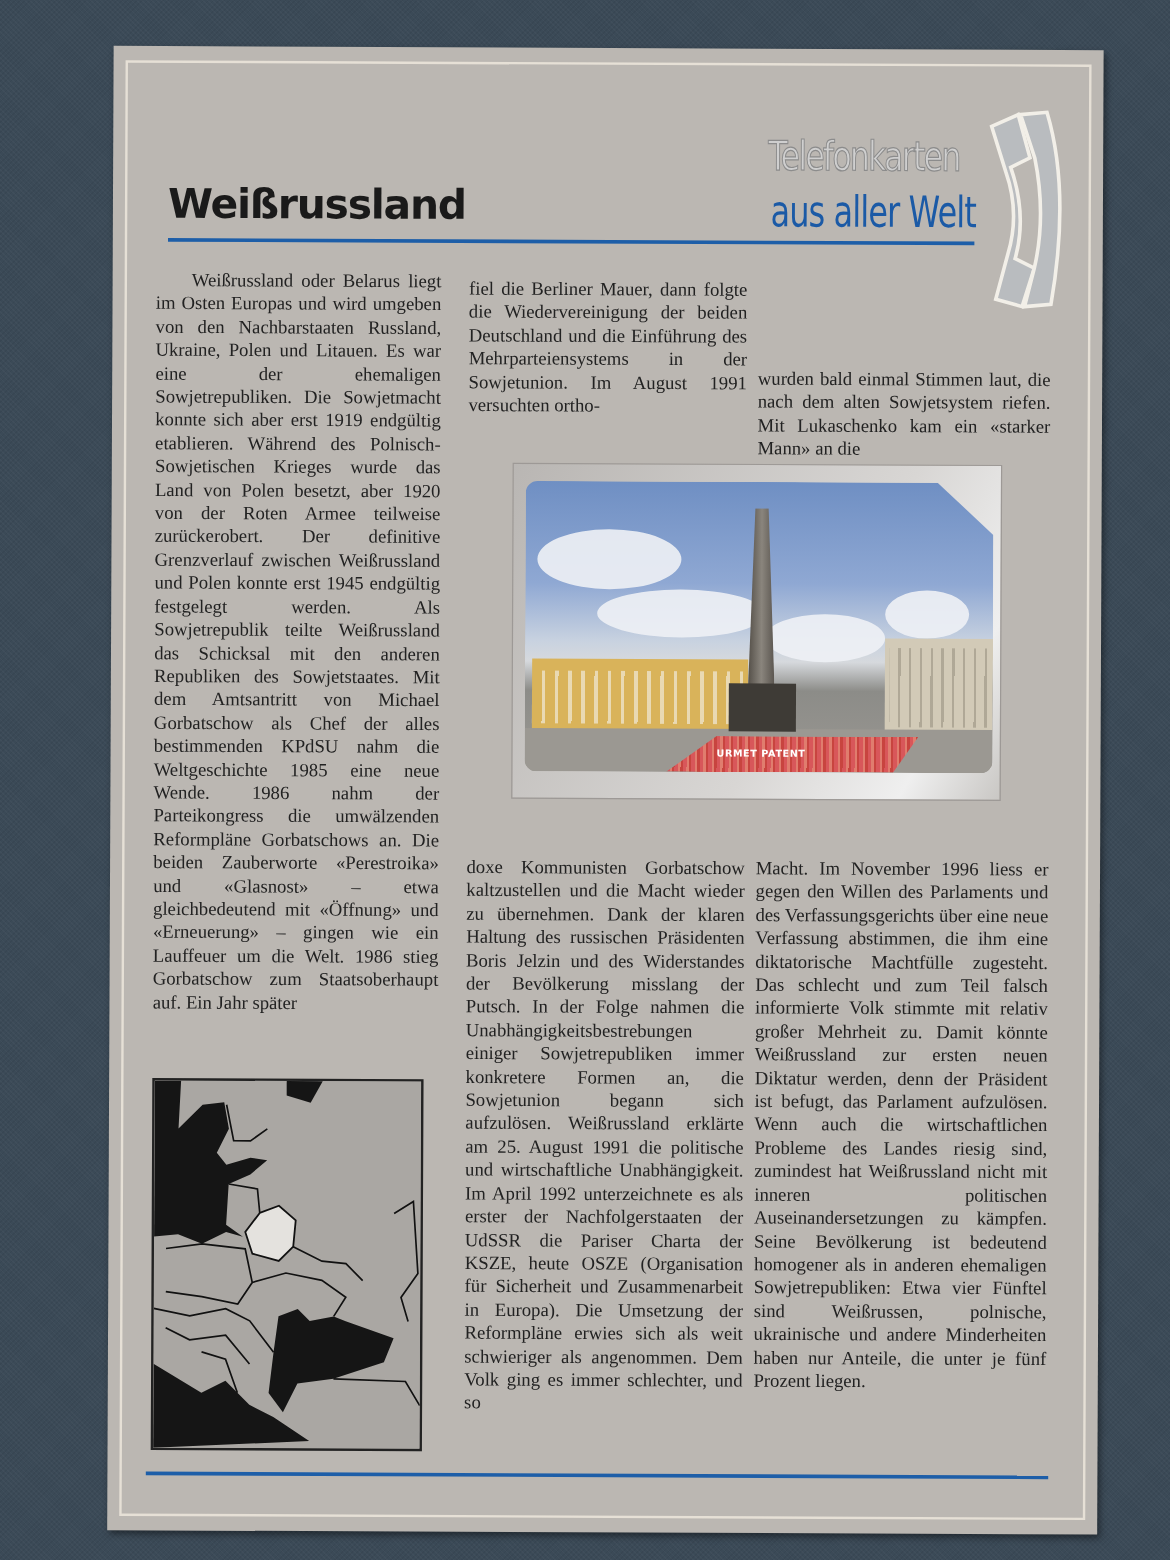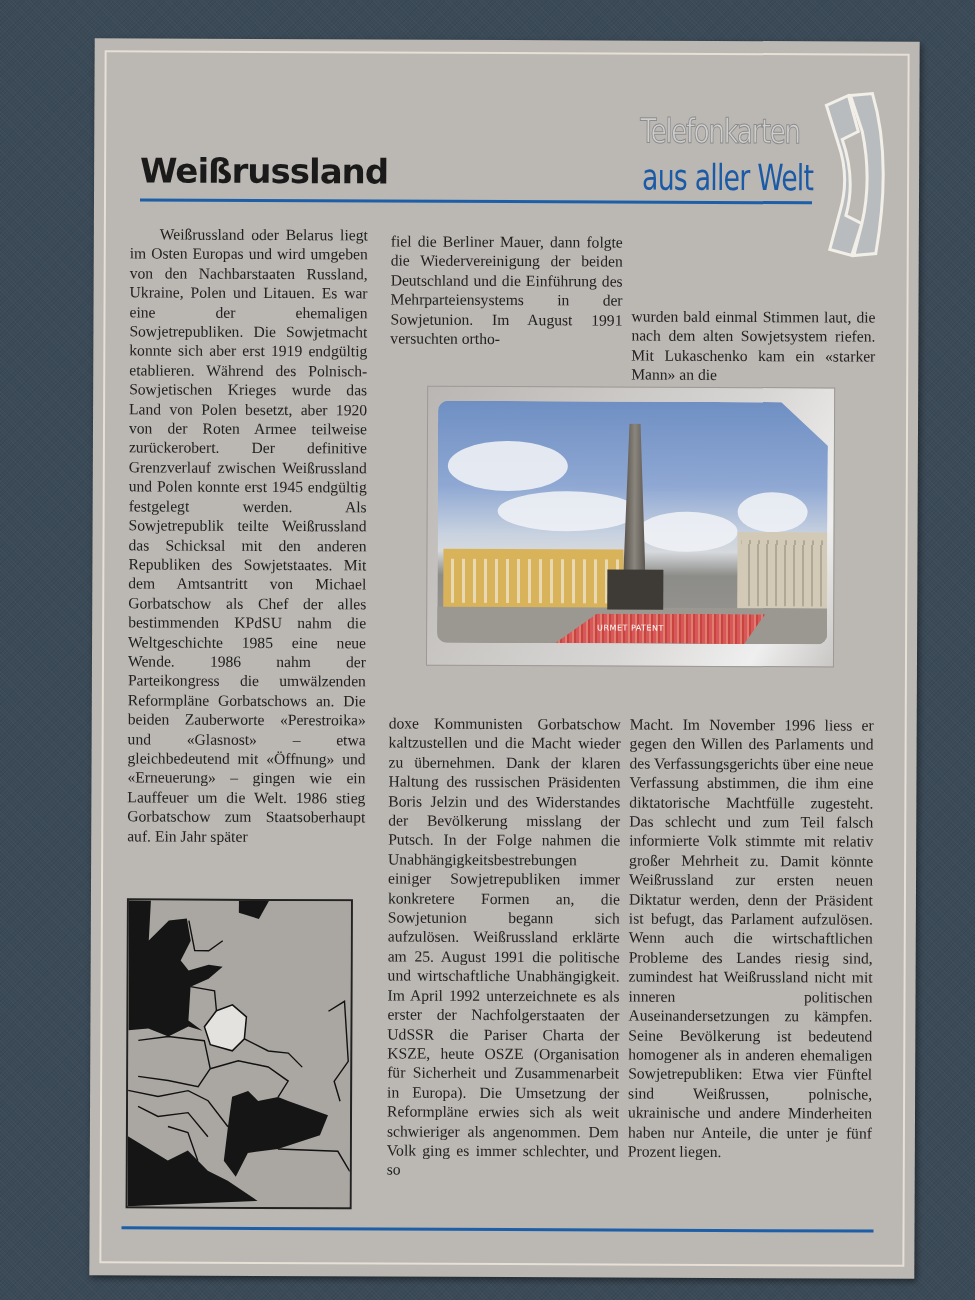--- a/index.html
+++ b/index.html
@@ -76,21 +76,21 @@
     background:linear-gradient(90deg,#555049,#8a857d,#5a554f);
     clip-path:polygon(25% 0,75% 0,100% 100%,0 100%);
   }
   .obelisk-base { position:absolute; left:170px; top:168px; width:56px; height:40px; background:#3e3b36; }
   .ground { position:absolute; left:0; right:0; top:206px; bottom:0; background:#9b9892; }
   .flowers { position:absolute; left:118px; top:212px; width:210px; height:30px;
     background:repeating-linear-gradient(90deg,#d8575a 0 3px,#e07d6e 3px 5px,#c8443f 5px 7px);
     clip-path:polygon(20% 0,100% 0,90% 100%,0 100%); }
   .card-label {
     position:absolute; left:160px; top:222px; color:#fff;
-    font-family:"DejaVu Sans", sans-serif; font-size:8px; font-weight:normal; letter-spacing:0.5px;
+    font-family:"DejaVu Sans", sans-serif; font-size:8px; font-weight:bold; letter-spacing:0.5px;
   }
   .map { position:absolute; left:36px; top:860px; width:222px; height:306px;
     border:2px solid #222; background:#a9a6a2; overflow:hidden; }
 </style>
 </head>
 <body>
 
 <div class="sheet">
   <div class="frame"></div>
 

